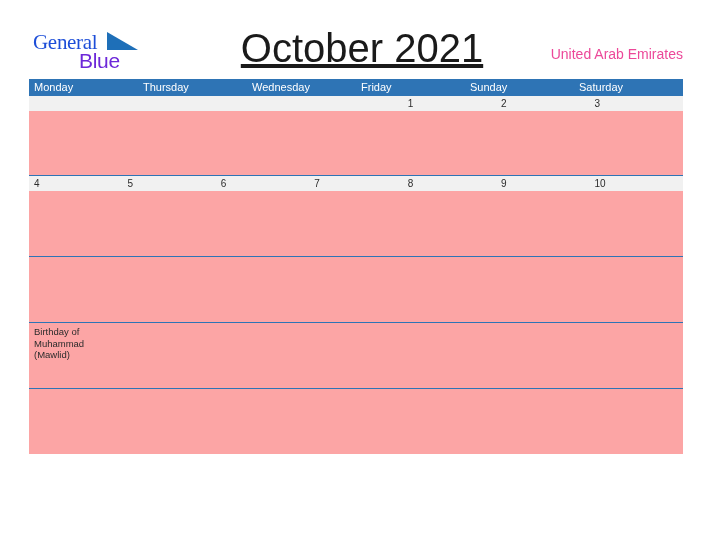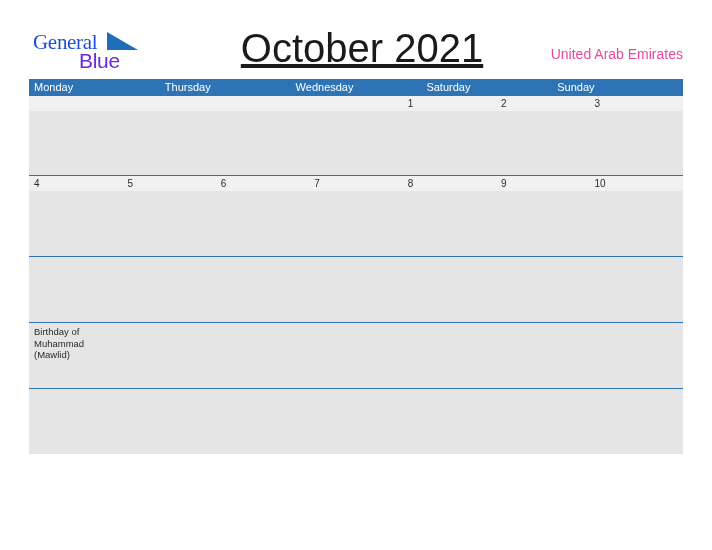--- a/index.html
+++ b/index.html
@@ -126,21 +126,21 @@
     color: #2b2b2b;
     line-height: 15px;
     padding-left: 5px;
     box-sizing: border-box;
     white-space: nowrap;
   }
   .event-row {
     display: flex;
     width: 100%;
     height: 65px;
-    background: #e5e5e5;
+    background: #fca5a5;
   }
   .event-cell {
     flex: 1 1 0;
     padding: 3px 6px 0 5px;
     box-sizing: border-box;
     font-size: 9.5px;
     line-height: 11.5px;
     color: #2b2b2b;
     overflow: hidden;
     word-wrap: break-word;
@@ -167,22 +167,23 @@
   <div class="cal-region">United Arab Emirates</div>
 
 </div>
 
 <div class="calendar">
 
   <div class="weekday-row">
     <div class="weekday-cell">Monday</div>
     <div class="weekday-cell">Thursday</div>
     <div class="weekday-cell">Wednesday</div>
+    <div class="weekday-cell">Friday</div>
+    <div class="weekday-cell">Sunday</div>
     <div class="weekday-cell">Saturday</div>
-    <div class="weekday-cell">Sunday</div>
   </div>
 
   <div class="week first">
     <div class="date-row">
       <div class="date-cell"></div>
       <div class="date-cell"></div>
       <div class="date-cell"></div>
       <div class="date-cell"></div>
       <div class="date-cell">1</div>
       <div class="date-cell">2</div>

